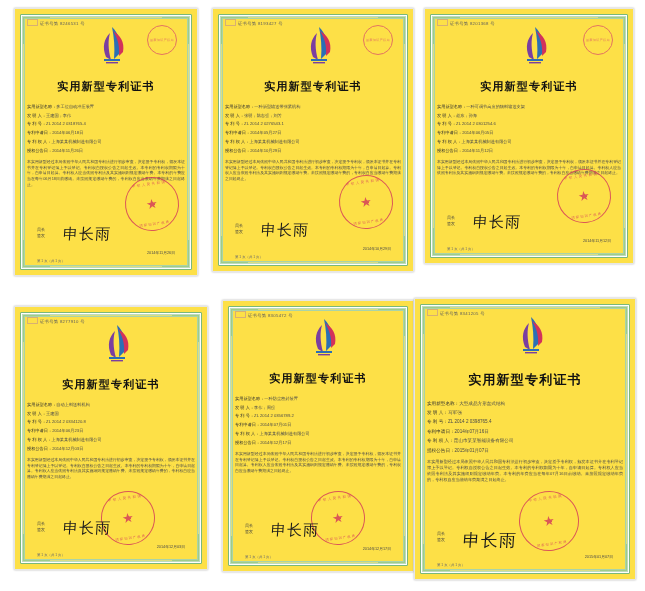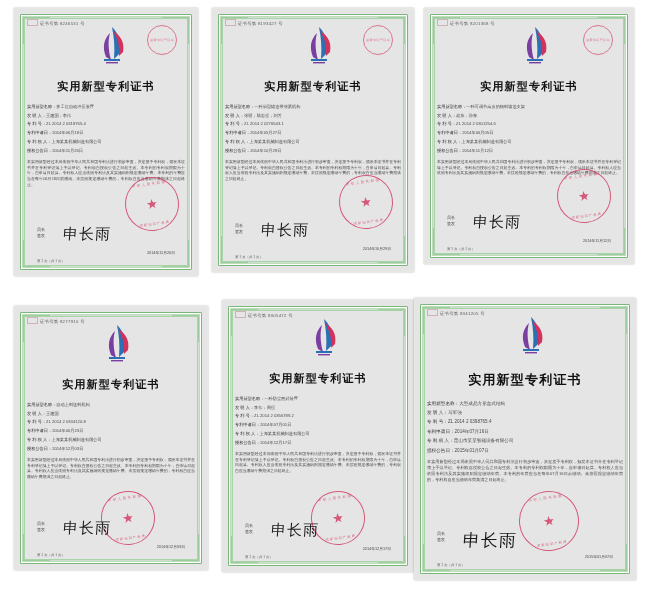--- a/index.html
+++ b/index.html
@@ -14,21 +14,21 @@
     overflow: hidden;
   }
   .gallery {
     position: relative;
     width: 645px;
     height: 591px;
     background: #ffffff;
   }
   .cert {
     position: absolute;
-    background: #e5e5e5;
+    background: #fde047;
     box-shadow: 0 0 2px rgba(0,0,0,0.28);
     overflow: hidden;
     border: 1px solid #e7e7e3;
   }
   
   .cert.c0 { left: 14px;  top: 8px;   width: 182px; height: 266px; }
   .cert.c1 { left: 212px; top: 8px;   width: 200px; height: 262px; }
   .cert.c2 { left: 424px; top: 8px;   width: 208px; height: 254px; }
   
   .cert.c3 { left: 14px;  top: 306px; width: 192px; height: 262px; }

